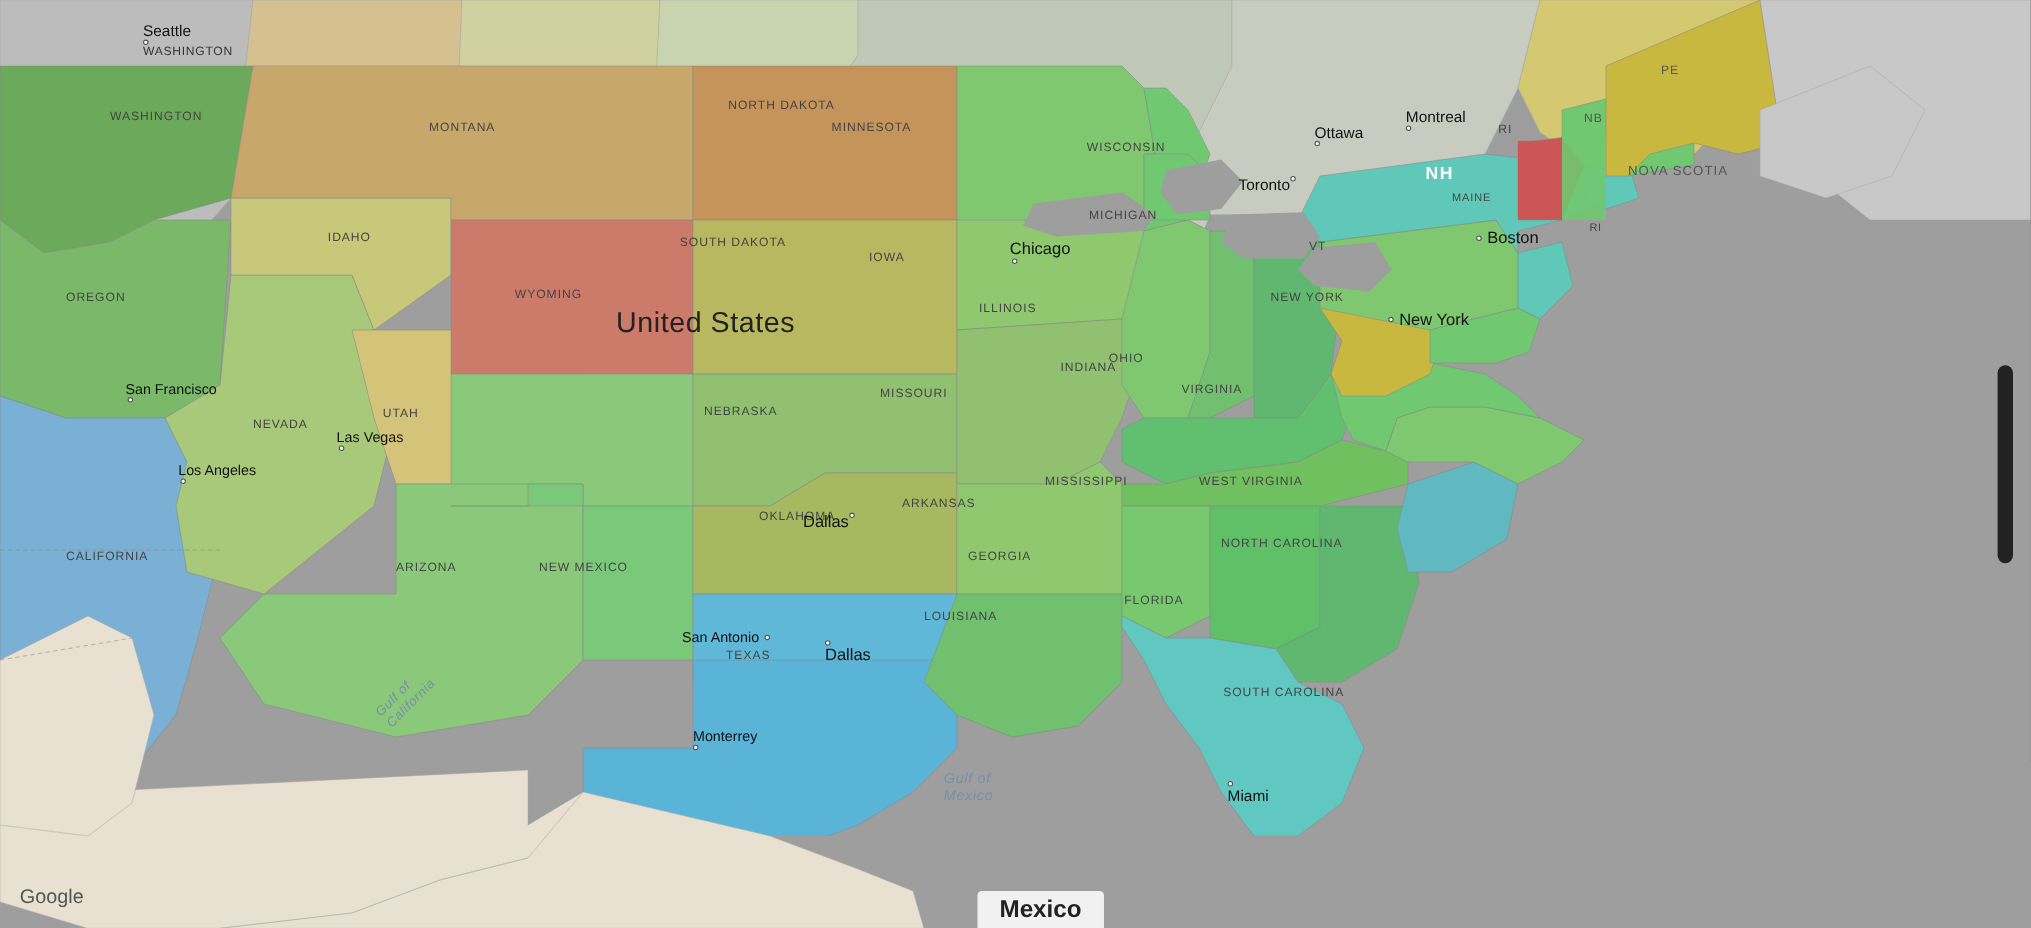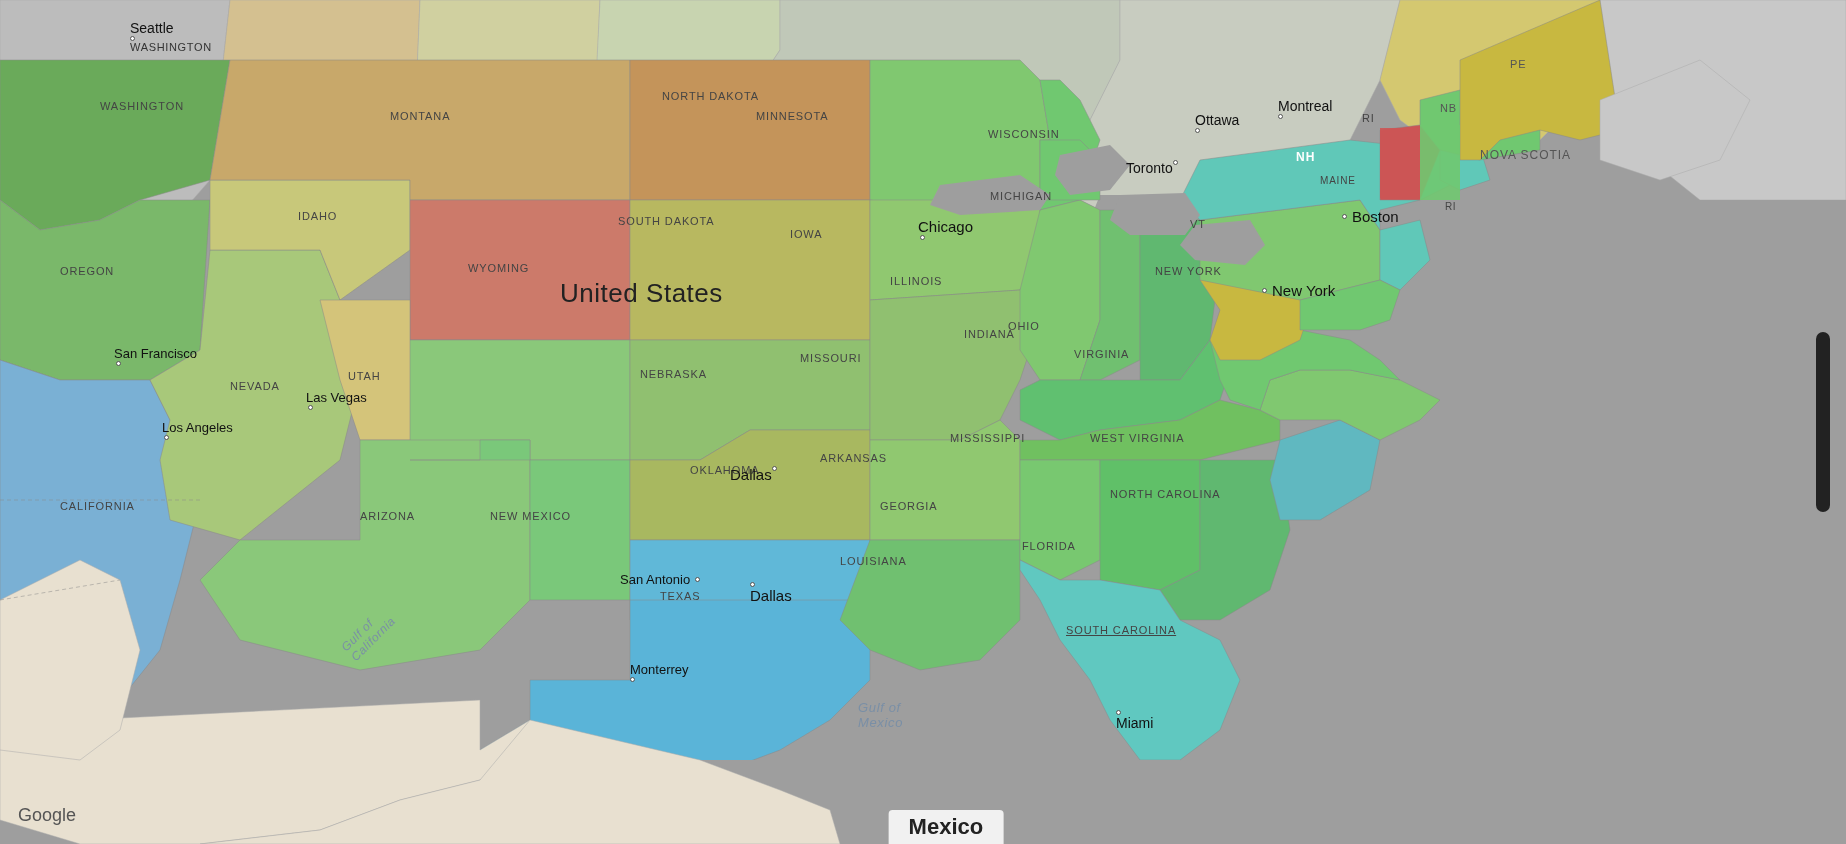--- a/index.html
+++ b/index.html
@@ -296,27 +296,27 @@
   <span class="state-label" style="left:820px; top:452px;">ARKANSAS</span>
   <span class="state-label" style="left:840px; top:555px;">LOUISIANA</span>
   <span class="state-label" style="left:988px; top:128px;">WISCONSIN</span>
   <span class="state-label" style="left:890px; top:275px;">ILLINOIS</span>
   <span class="state-label" style="left:990px; top:190px;">MICHIGAN</span>
   <span class="state-label" style="left:964px; top:328px;">INDIANA</span>
   <span class="state-label" style="left:1008px; top:295px;margin-top:25px;">OHIO</span>
   <span class="state-label" style="left:950px; top:432px;">MISSISSIPPI</span>
   <span class="state-label" style="left:880px; top:500px;">GEORGIA</span>
   <span class="state-label" style="left:1022px; top:540px;">FLORIDA</span>
-  <span class="state-label" style="left:1066px; top:624px;text-decoration:underline;">SOUTH CAROLINA</span>
+  <span class="state-label" style="left:1112px; top:624px;">SOUTH CAROLINA</span>
   <span class="state-label" style="left:1110px; top:488px;">NORTH CAROLINA</span>
   <span class="state-label" style="left:1090px; top:432px;">WEST VIRGINIA</span>
   <span class="state-label" style="left:1074px; top:348px;">VIRGINIA</span>
   <span class="state-label" style="left:1155px; top:265px;">NEW YORK</span>
   <span class="state-label" style="left:1190px; top:218px;">VT</span>
-  <span class="state-label" style="left:1296px; top:150px; font-size:12px; color:#fff; font-weight:700;">NH</span>
+  <span class="state-label" style="left:1296px; top:150px; font-size:16px; color:#fff; font-weight:700;">NH</span>
   <span class="state-label" style="left:1320px; top:175px; font-size:10px;">MAINE</span>
   <span class="state-label" style="left:1362px; top:112px;">RI</span>
 
   <span class="country-label" style="left:560px; top:278px;">United States</span>
 
   <div class="city-above" style="position:absolute; left:130px; top:20px; align-items:flex-start;">
     <span style="font-size:14px; color:#111; font-weight:500;">Seattle</span>
     <div style="display:flex; align-items:center; gap:4px;">
       <div style="width:5px; height:5px; border:1.5px solid #555; border-radius:50%; background:white;"></div>
     </div>

